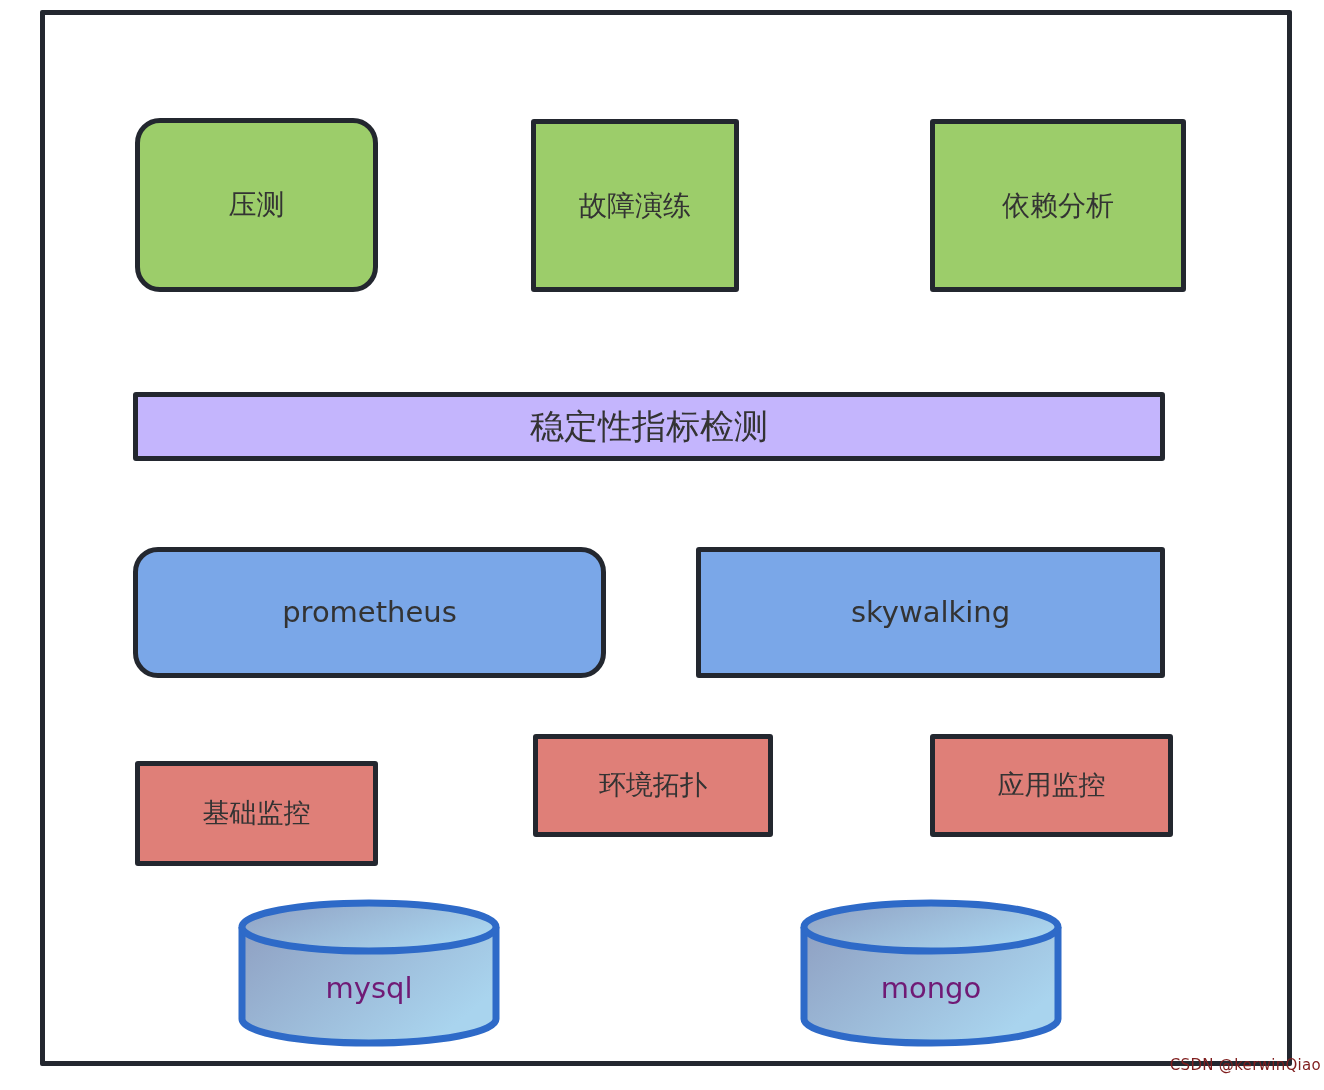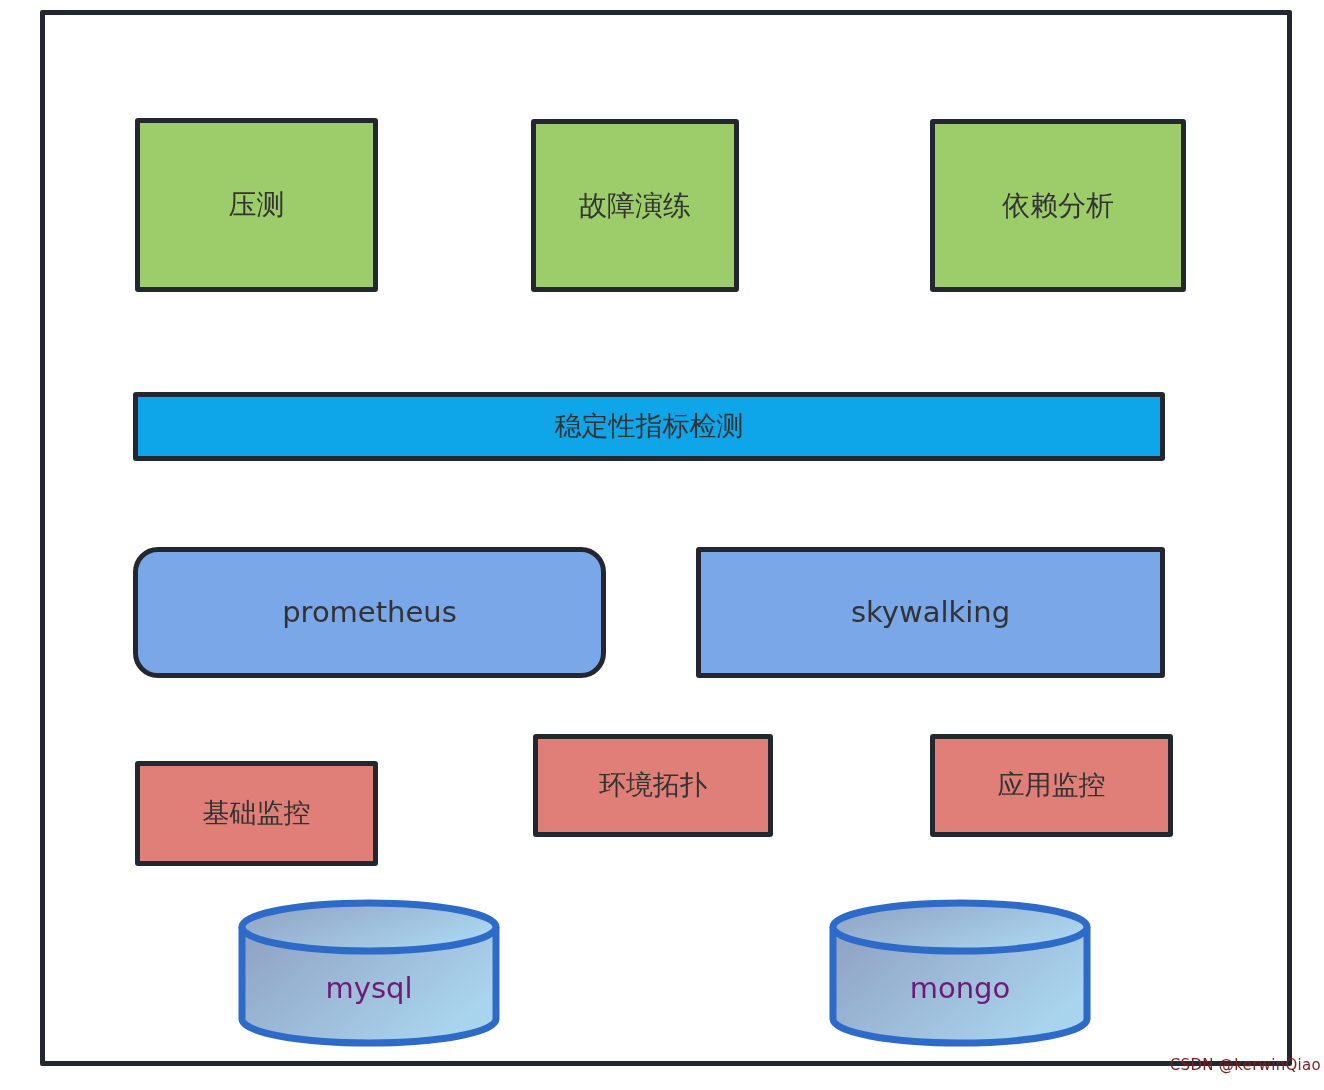--- a/index.html
+++ b/index.html
@@ -28,26 +28,26 @@
     display: flex;
     align-items: center;
     justify-content: center;
     border: 5px solid #23272f;
     border-radius: 3px;
     color: #333333;
     text-align: center;
     line-height: 1.2;
   }
   .green  { background: #9ccd6a; font-size: 28px; }
-  .redbar { background: #0ea5e9; font-size: 27px; }
+  .redbar { background: #c4b5fd; font-size: 34px; }
   .blue   { background: #7aa7e8; font-size: 29px; }
   .salmon { background: #df7f78; font-size: 27px; }
 
   
-  .g1 { left: 135px; top: 118px; width: 243px; height: 174px; }
+  .g1 { left: 135px; top: 118px; width: 243px; height: 174px; border-radius: 25px; }
   .g2 { left: 531px; top: 119px; width: 208px; height: 173px; }
   .g3 { left: 930px; top: 119px; width: 256px; height: 173px; }
 
   
   .bar { left: 133px; top: 392px; width: 1032px; height: 69px; }
 
   
   .b1 { left: 133px; top: 547px; width: 473px; height: 131px; border-radius: 25px; }
   .b2 { left: 696px; top: 547px; width: 469px; height: 131px; }
 
@@ -55,21 +55,21 @@
   .s1 { left: 135px; top: 733px; width: 243px; height: 105px; margin-top: 28px; }
   .s2 { left: 533px; top: 734px; width: 240px; height: 103px; }
   .s3 { left: 930px; top: 734px; width: 243px; height: 103px; }
 
   
   .cyl {
     position: absolute;
     width: 262px; height: 148px;
   }
   .c1 { left: 238px; top: 899px; }
-  .c2 { left: 800px; top: 899px; margin-left: 29px; }
+  .c2 { left: 800px; top: 899px; }
   .cyl svg { display: block; width: 100%; height: 100%; }
   .cyl-label {
     position: absolute;
     left: 0; right: 0;
     top: 72px;
     text-align: center;
     font-size: 29px;
     color: #701a75;
   }
 

